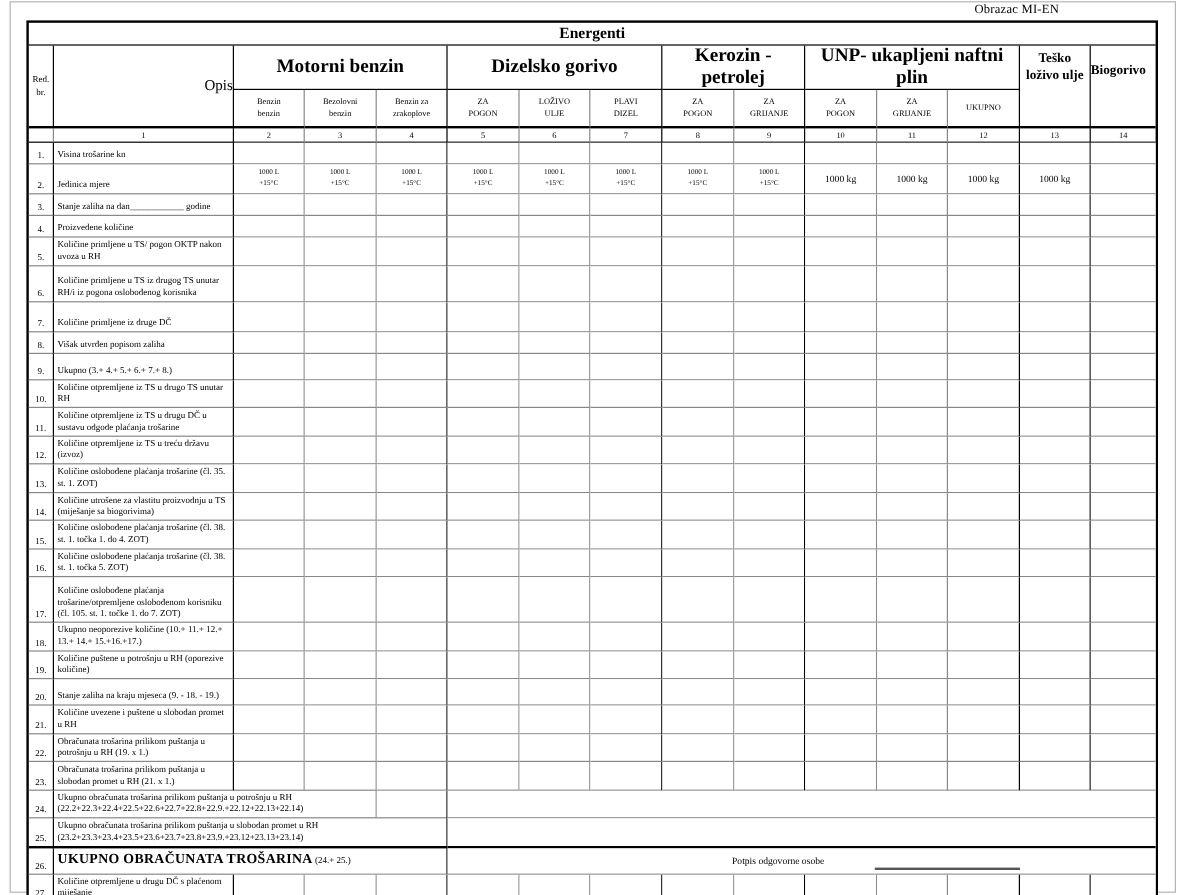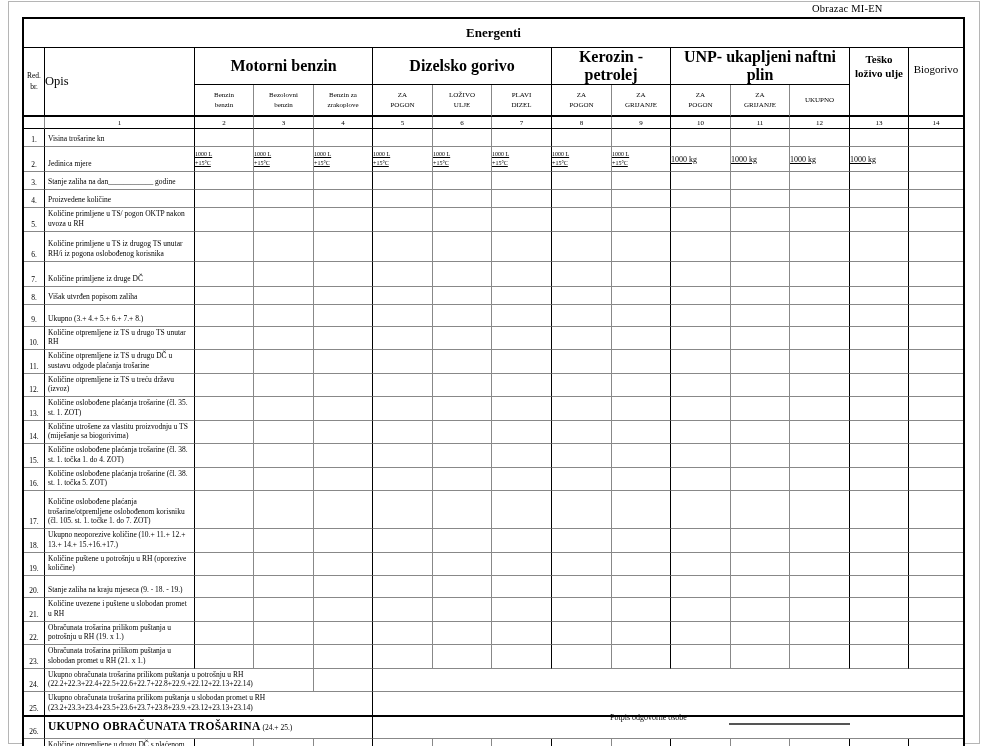--- a/index.html
+++ b/index.html
@@ -28,32 +28,32 @@
   .br-black{border-right-color:#000;}
   .last{border-right:none;}
   .gray-right{border-right-color:#888 !important;}
   tr.bb-black td{border-bottom:2px solid #000;}
   tr.bb-none td{border-bottom:none;}
 
   .title{font-size:13px;font-weight:bold;text-align:center;vertical-align:middle;border-bottom:1px solid #000;border-right:none;}
   .group{font-size:16px;font-weight:bold;text-align:center;vertical-align:middle;border-bottom:1px solid #000;}
   .hdr-b2{border-bottom:2px solid #000;}
   .redbr{font-size:7.5px;text-align:center;vertical-align:middle;white-space:pre-line;line-height:1.35;border-right-color:#000;}
-  .opis{font-size:12.5px;text-align:left;vertical-align:middle;}
+  .opis{font-size:12.5px;text-align:right;vertical-align:middle;}
   .sub{font-size:7px;text-align:center;vertical-align:middle;white-space:pre-line;line-height:1.5;border-bottom:2px solid #000;}
   .tesko{font-size:11px;font-weight:bold;text-align:center;vertical-align:top;padding-top:5px;white-space:pre-line;line-height:1.25;}
-  .bio{font-size:11px;font-weight:normal;text-align:center;vertical-align:top;padding-top:15px;}
+  .bio{font-size:11px;font-weight:bold;text-align:left;vertical-align:top;padding-top:15px;}
   .colnum{font-size:7px;text-align:center;vertical-align:middle;border-bottom:1px solid #000;}
 
   .num{font-size:7.5px;text-align:center;vertical-align:bottom;padding-bottom:2px;border-right-color:#000;}
   .desc{font-size:7.5px;vertical-align:bottom;padding:1px 2px 2px 3px;line-height:1.3;border-right-color:#000;}
   .desc.bold-label{font-size:11.5px;font-weight:bold;vertical-align:middle;letter-spacing:.3px;}
   .desc .suffix{font-size:7.5px;font-weight:normal;letter-spacing:0;}
   .val{background:#fff;}
-  .unit{text-align:left;vertical-align:middle;font-size:8px;text-decoration:underline;}
+  .unit{text-align:center;vertical-align:middle;font-size:8px;}
   .two-line{font-size:6px;line-height:1.5;white-space:pre-line;}
 
   .sig-label{position:absolute;left:610px;top:713px;font-size:8px;white-space:nowrap;}
   .sig-line{position:absolute;left:729px;top:710px;width:121px;height:13px;border-bottom:2px solid #555;}
 </style>
 </head>
 <body>
 
 <div class="page-frame"></div>
 
@@ -71,21 +71,21 @@
       <col style="width:60px">
     <col style="width:60px">
       <col style="width:59px">
     <col style="width:60px">
       <col style="width:59px">
       <col style="width:60px">
     <col style="width:59px">
       <col style="width:54px">
   </colgroup>
   <thead>
-    <tr style="height:29px">
+    <tr style="height:19px">
       <td colspan="15" class="title">Energenti</td>
     </tr>
     <tr style="height:30px">
       <td rowspan="2" class="redbr hdr-b2">Red.
 br.</td>
       <td rowspan="2" class="opis hdr-b2 br-black">Opis</td>
       <td colspan="3" class="group br-black">Motorni benzin</td>
       <td colspan="3" class="group br-black">Dizelsko gorivo</td>
       <td colspan="2" class="group br-black">Kerozin - petrolej</td>
       <td colspan="3" class="group br-black">UNP- ukapljeni naftni plin</td>

